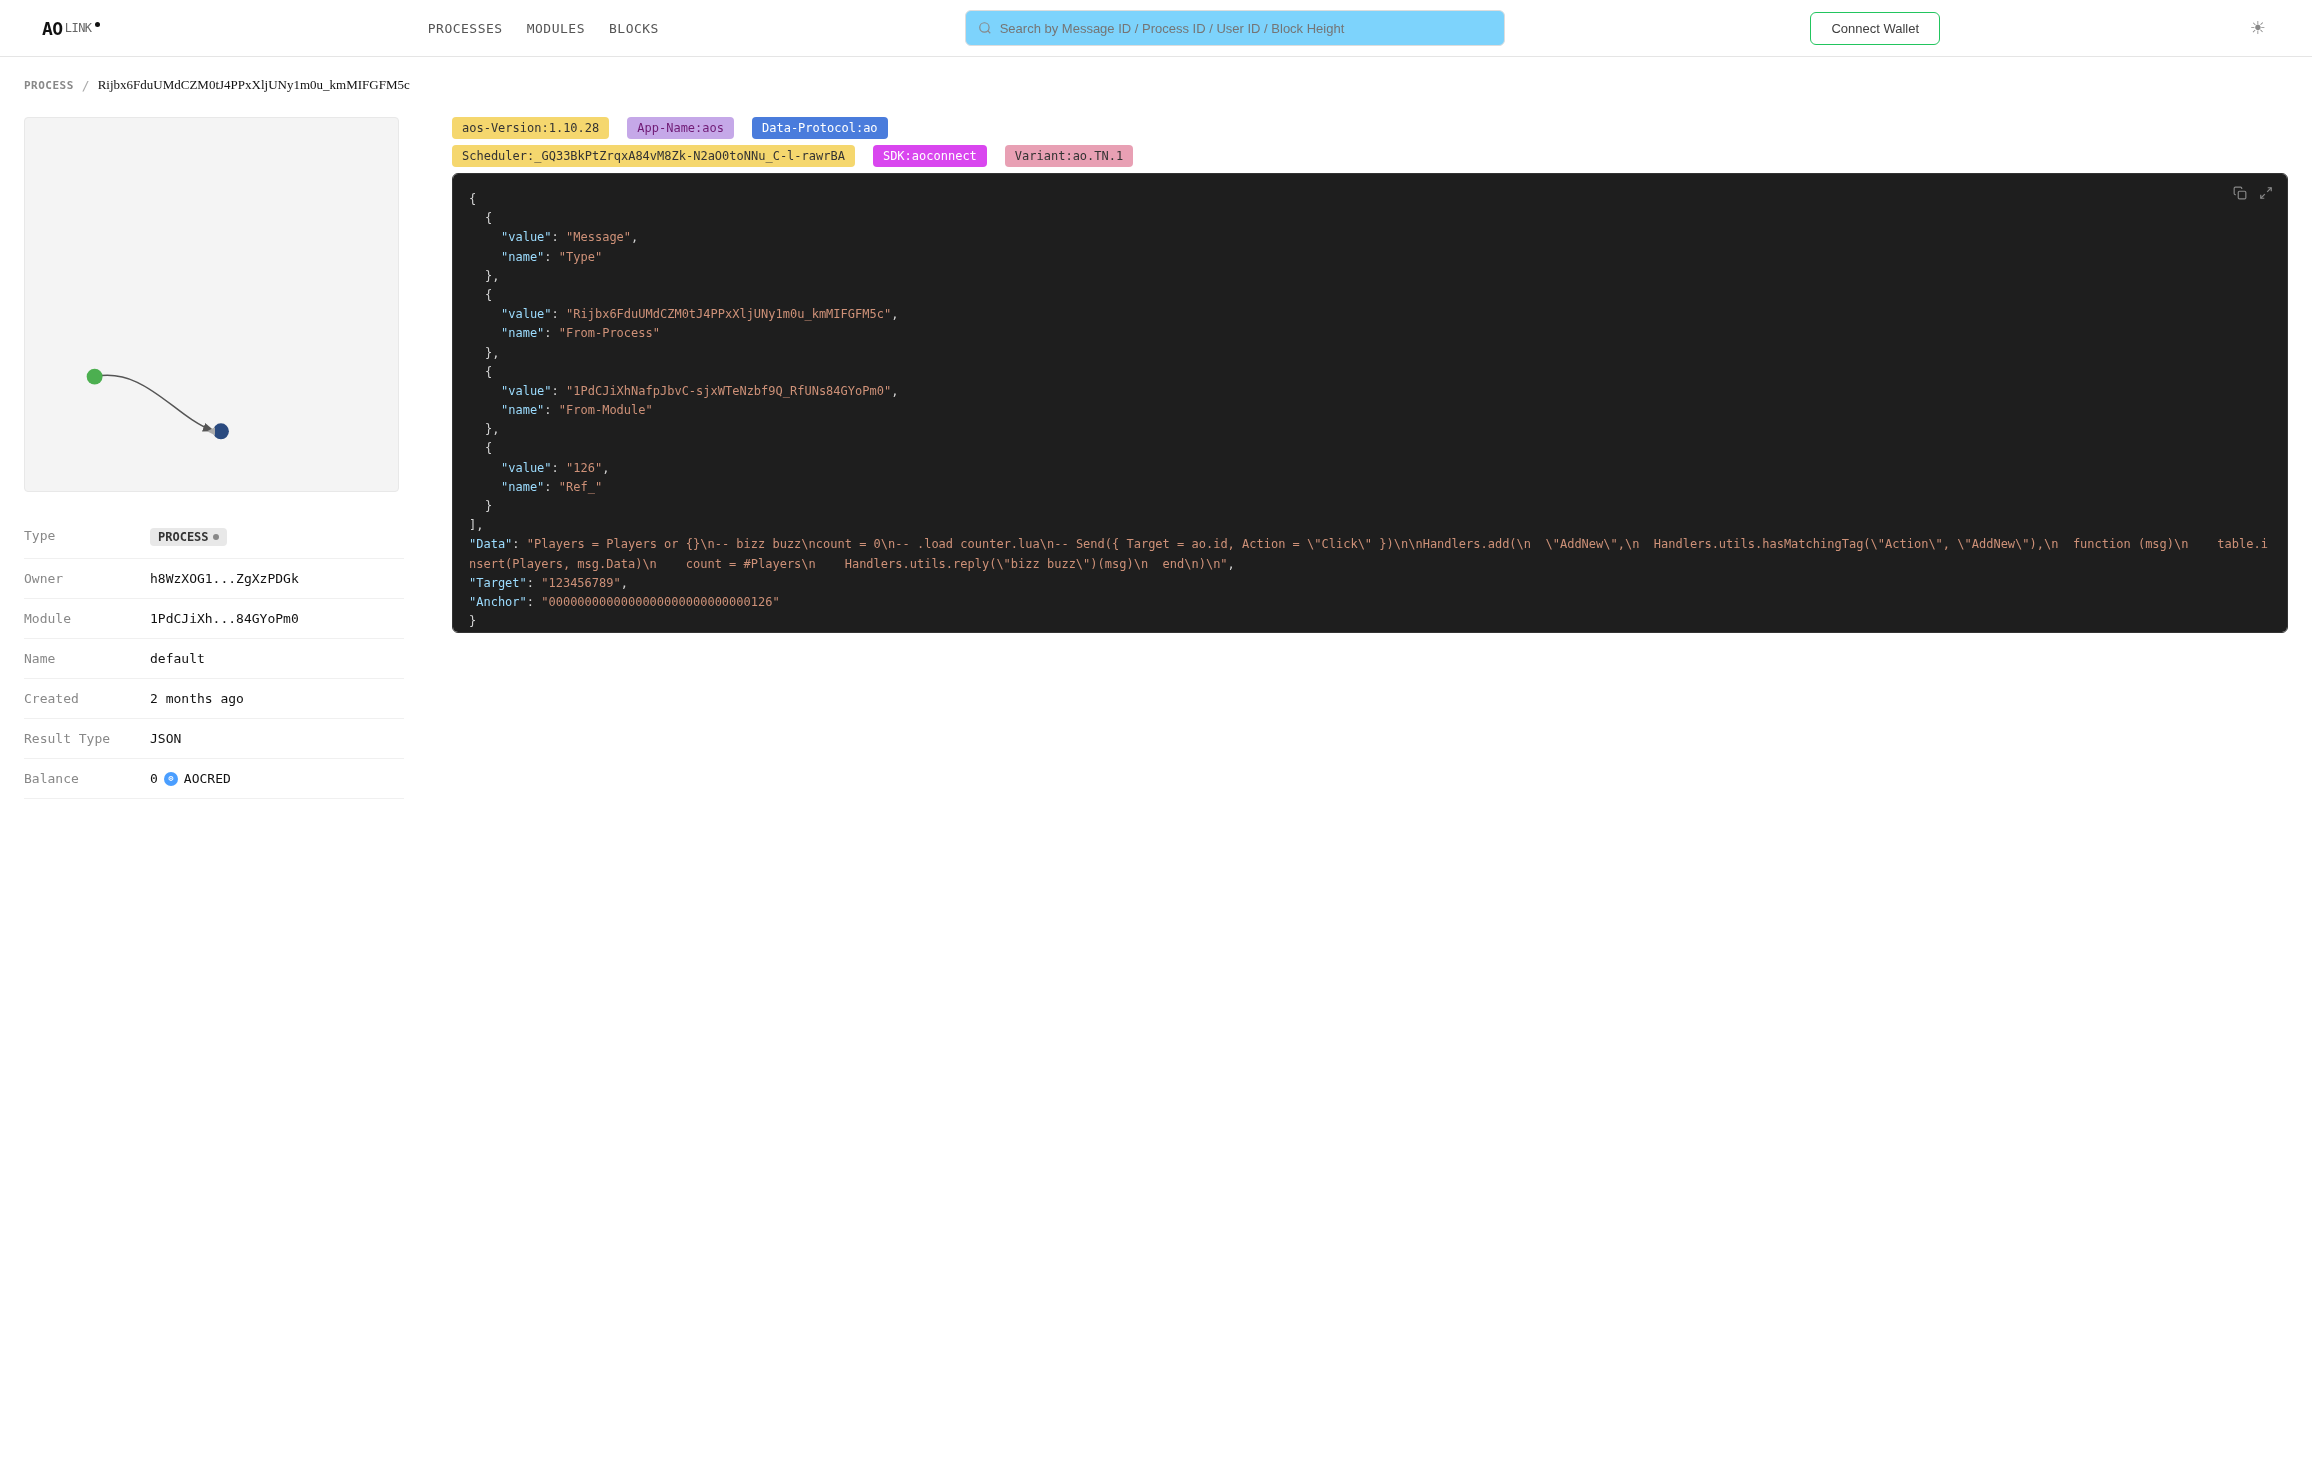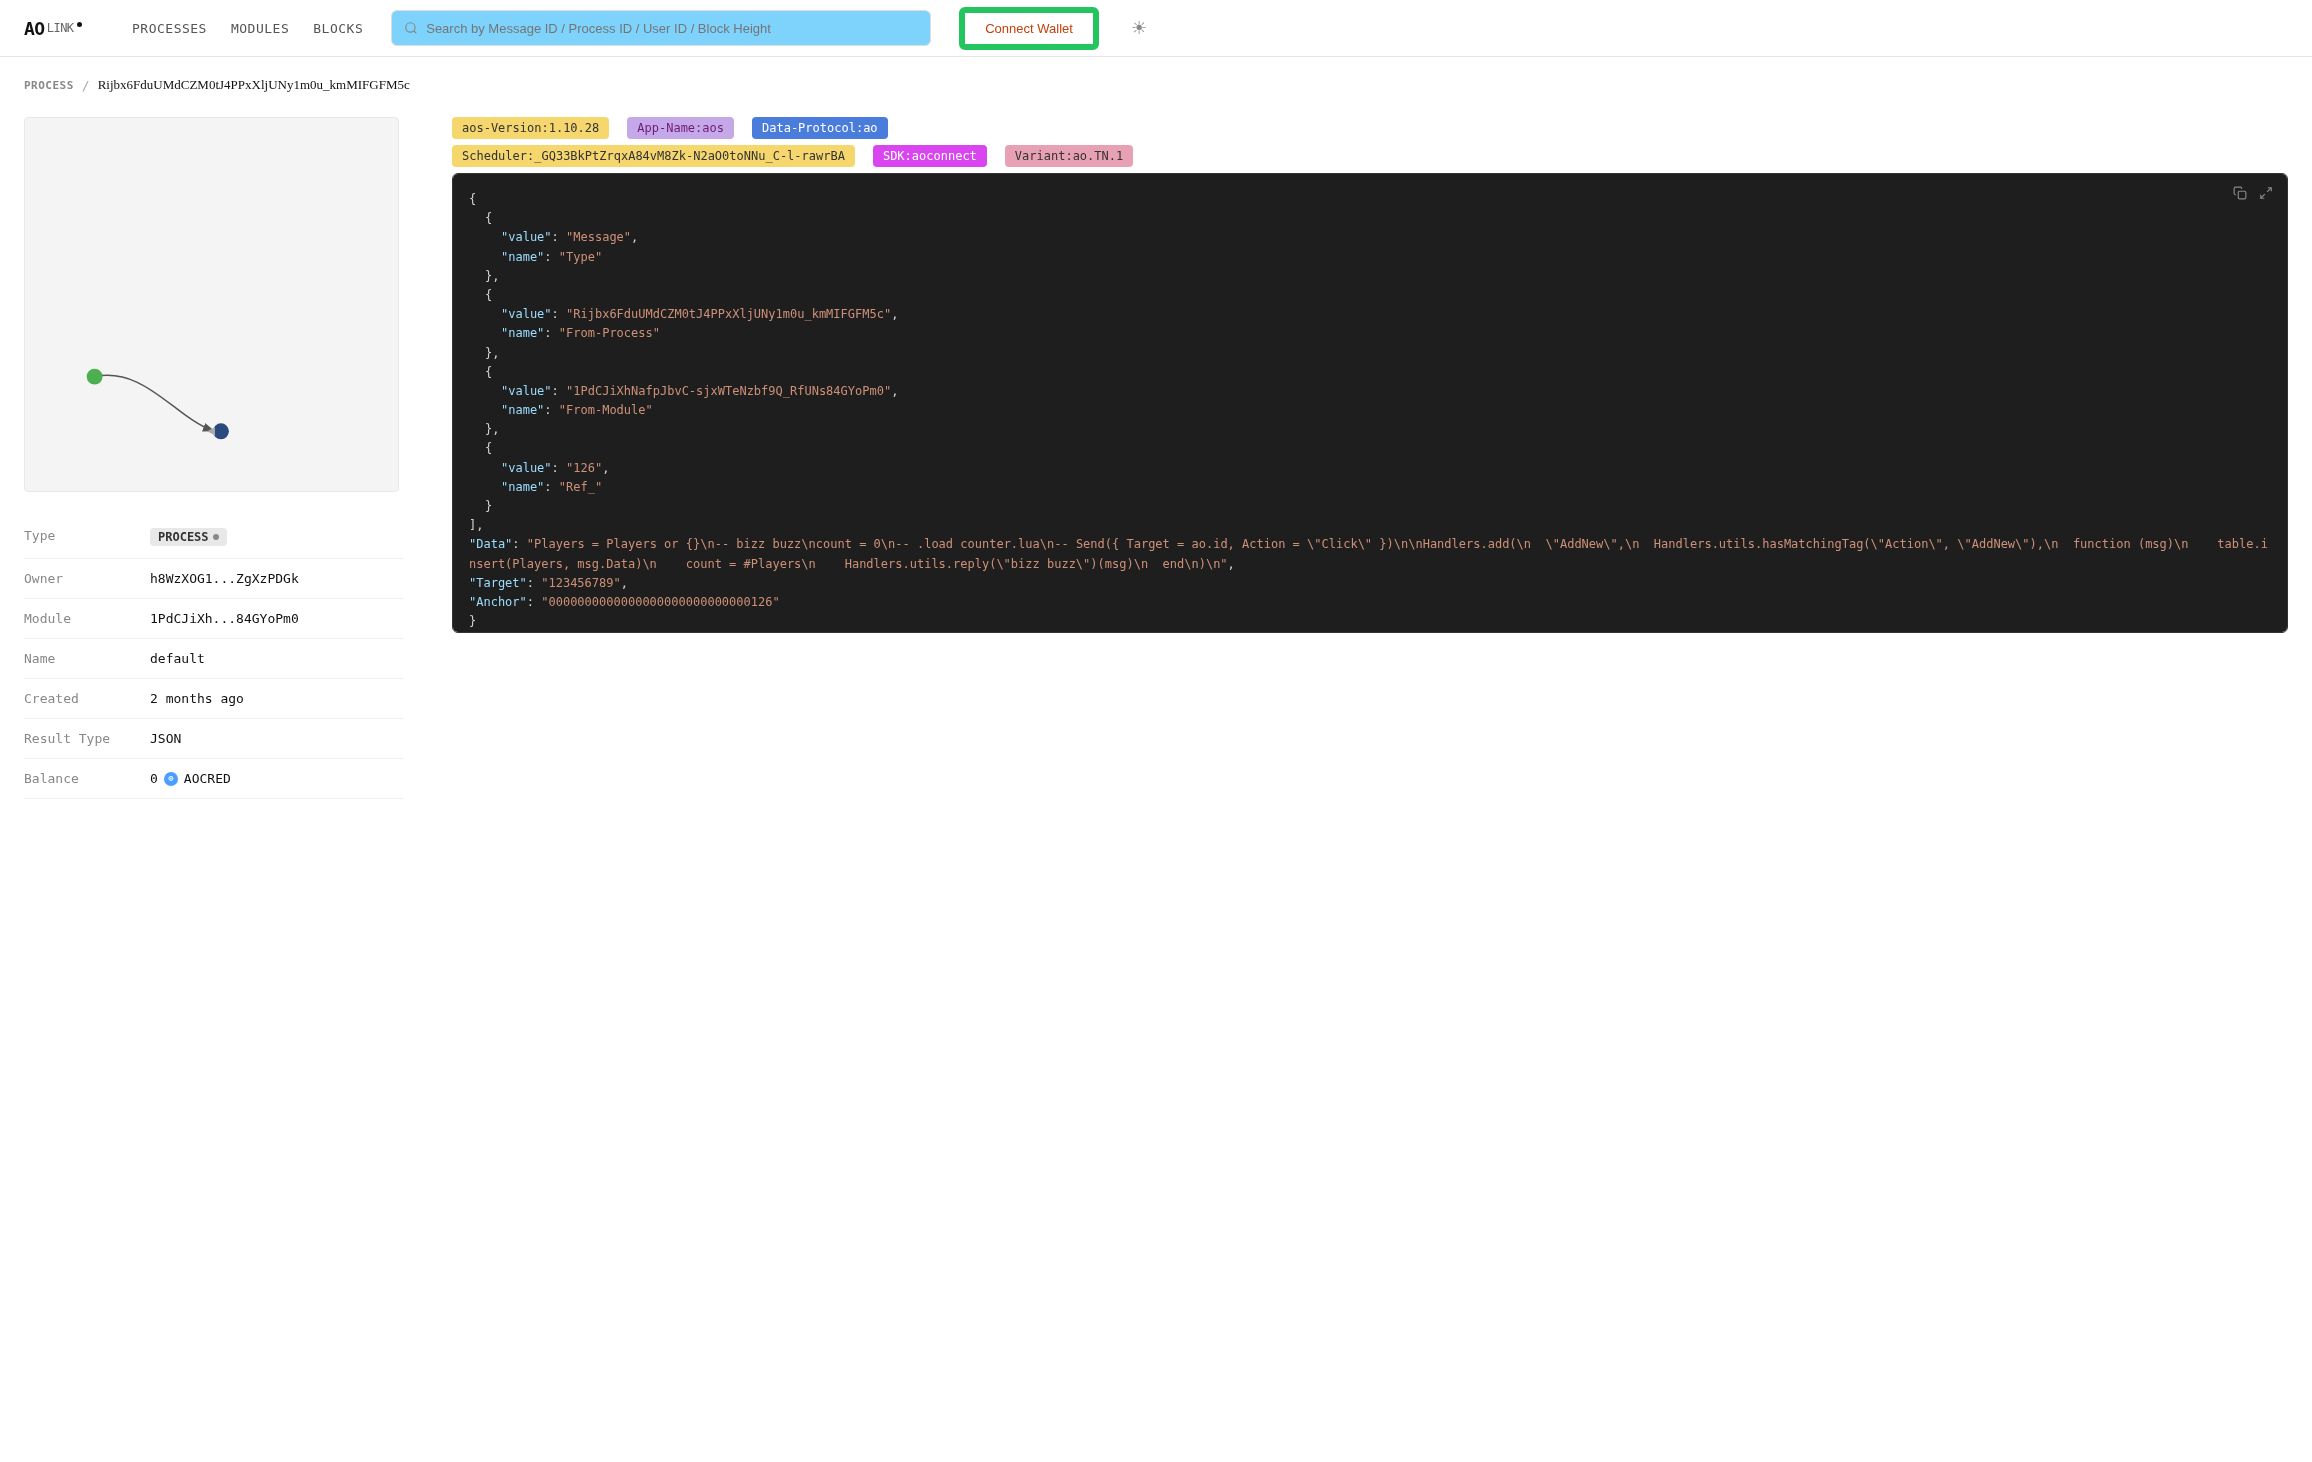--- a/index.html
+++ b/index.html
@@ -7,25 +7,26 @@
       font-family: -apple-system, BlinkMacSystemFont, 'Segoe UI', monospace, sans-serif;
       background: #ffffff;
       color: #111;
       font-size: 14px;
     }
 
     
     .header {
       display: flex;
       align-items: center;
-      padding: 0 24px;
+      padding: 0 42px;
       height: 57px;
       border-bottom: 1px solid #e5e5e5;
       background: #fff;
       gap: 28px;
+      justify-content: space-between;
     }
     .logo {
       display: flex;
       align-items: center;
       font-weight: 700;
       font-size: 18px;
       letter-spacing: -0.5px;
       color: #111;
       gap: 2px;
       min-width: 80px;
@@ -73,27 +74,27 @@
       color: #555;
       width: 100%;
     }
     .search-icon-svg {
       color: #888;
       flex-shrink: 0;
     }
 
     .connect-wallet-btn {
       padding: 8px 20px;
-      border: 6px solid #22c55e;
+      border: 1px solid #22c55e;
       border-radius: 6px;
       background: #fff;
       font-size: 13px;
       font-weight: 500;
       cursor: pointer;
-      color: #c2410c;
+      color: #404040;
       white-space: nowrap;
     }
 
     .theme-btn {
       background: none;
       border: none;
       cursor: pointer;
       color: #888;
       font-size: 18px;
       padding: 4px;

